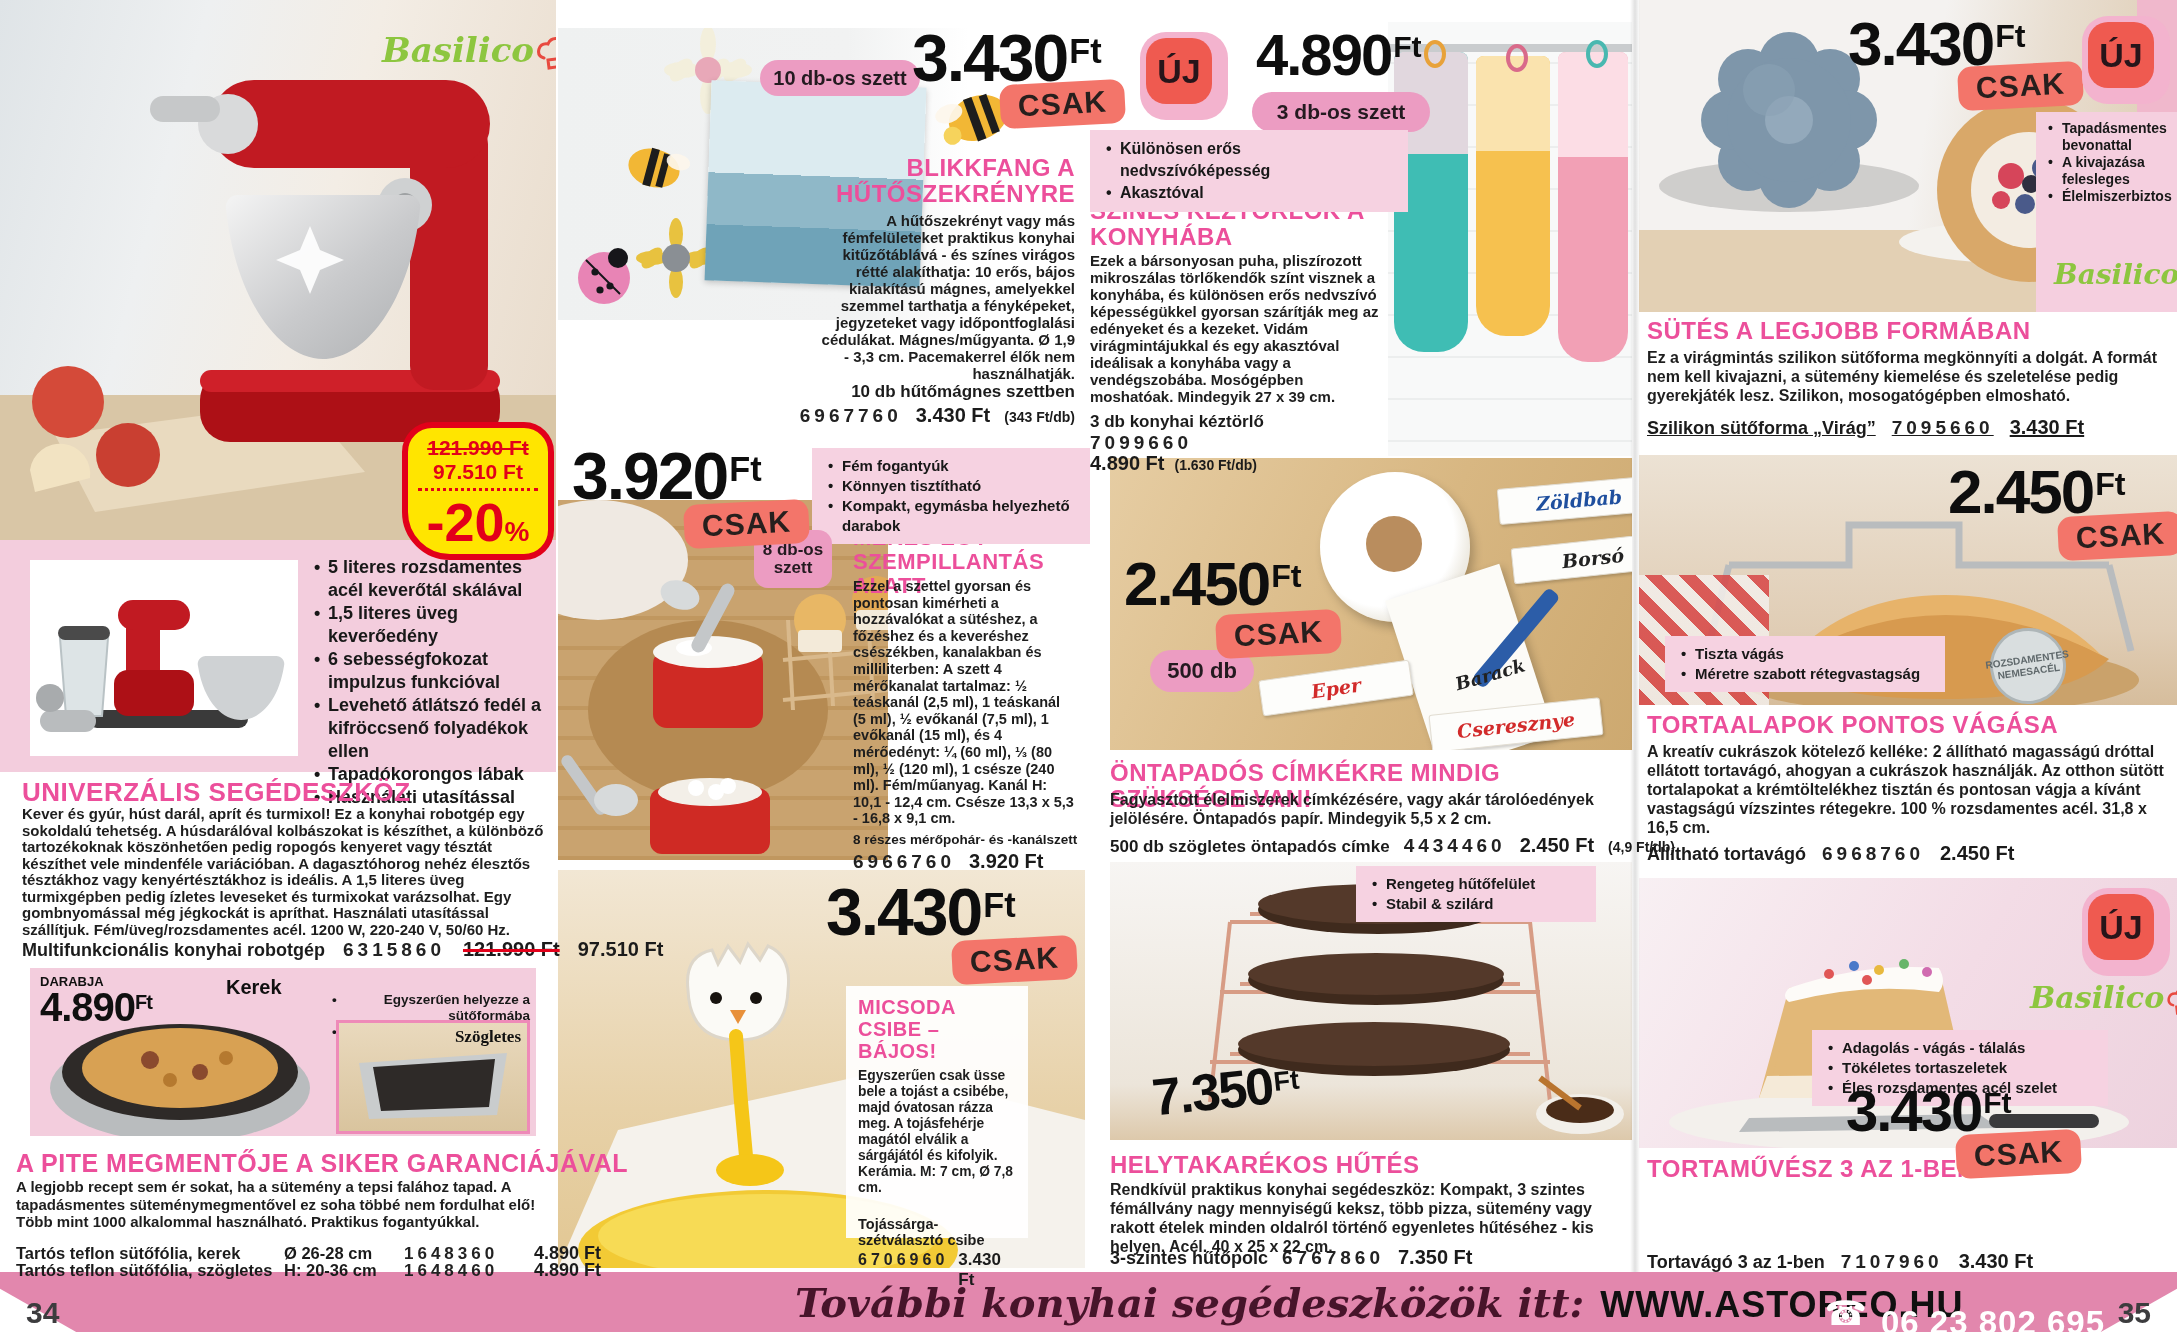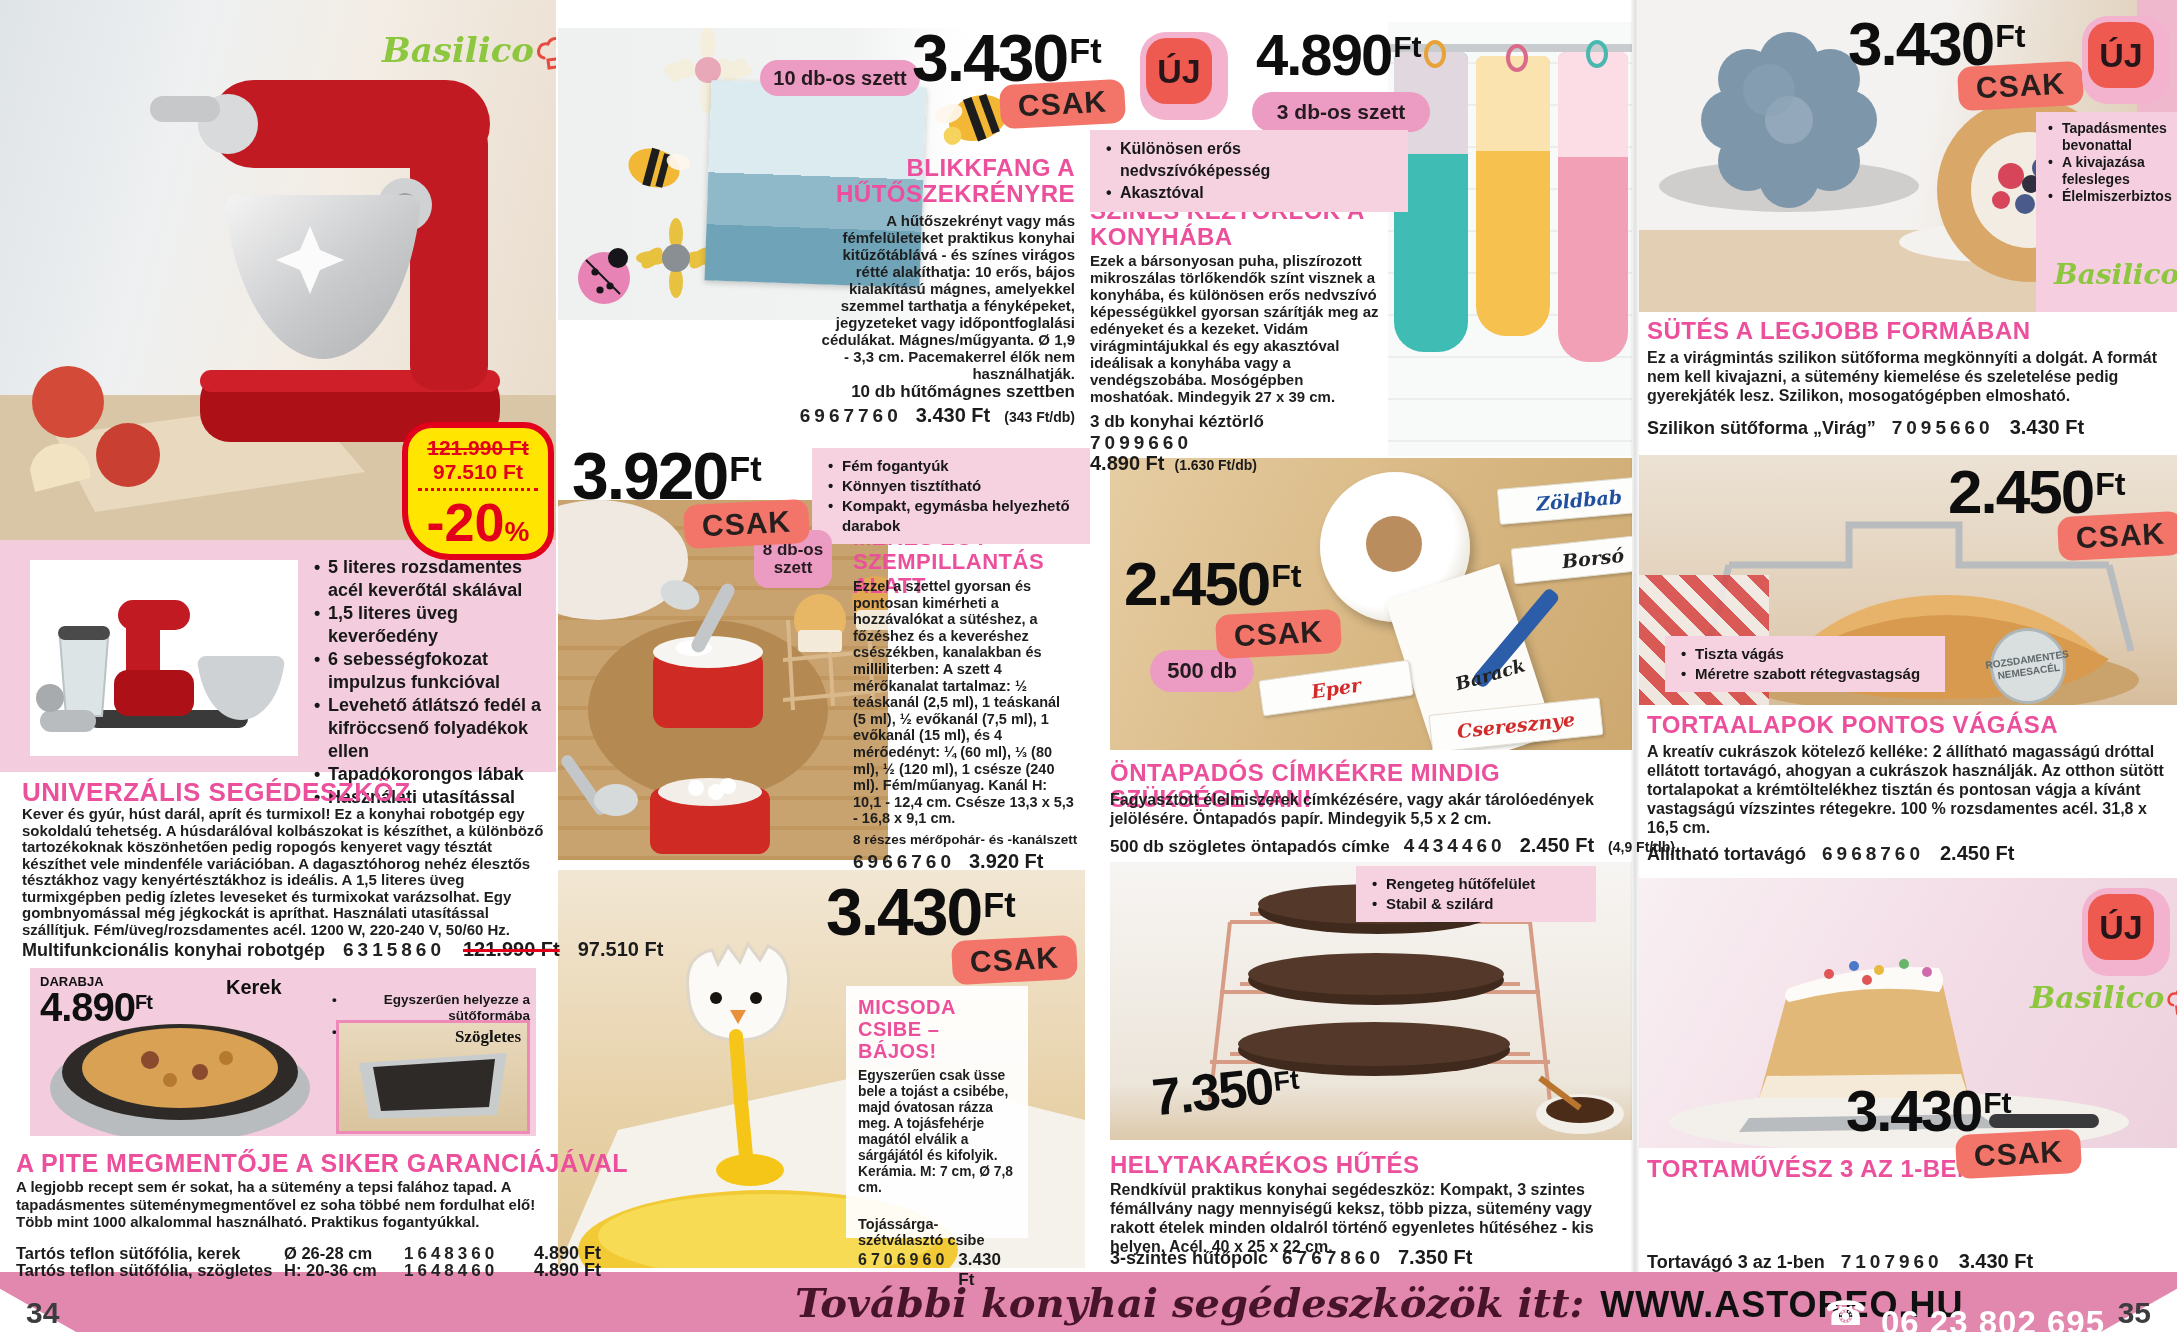--- a/index.html
+++ b/index.html
@@ -515,21 +515,21 @@
       <li>A kivajazása felesleges</li>
       <li>Élelmiszerbiztos</li>
     </ul>
     <div class="basilico" style="left:18px;top:146px;">
       <span class="word" style="font-size:28px;">Basilico</span>
 
     </div>
   </div>
   <div class="h-pink" style="left:1647px;top:318px;font-size:24px;">SÜTÉS A LEGJOBB FORMÁBAN</div>
   <div class="para" style="left:1647px;top:348px;width:524px;font-size:16px;line-height:19px;">Ez a virágmintás szilikon sütőforma megkönnyíti a dolgát. A formát nem kell kivajazni, a sütemény kiemelése és szeletelése pedig gyerekjáték lesz. Szilikon, mosogatógépben elmosható.</div>
-  <div class="prod" style="left:1647px;top:416px;gap:16px;">
+  <div class="prod" style="left:1647px;top:416px;gap:16px;text-decoration:underline;">
     <span class="pname">Szilikon sütőforma „Virág”</span>
     <span class="pcode">7095660</span>
     <span class="pprice">3.430 Ft</span>
   </div>
 
   <div class="photo" style="left:1639px;top:455px;width:538px;height:250px;background:linear-gradient(#ece2d4,#e0cdb5 70%,#d6bd9c);">
     <div style="position:absolute;left:0;top:120px;width:130px;height:130px;background:repeating-linear-gradient(45deg,#d84545 0 12px,#f3eeea 12px 24px);opacity:.85;"></div>
     <svg width="538" height="250" viewBox="0 0 538 250">
       <ellipse cx="300" cy="225" rx="200" ry="34" fill="#caa26b"></ellipse>
       <path d="M140,210 q160,-100 330,-6 q-40,40 -165,40 q-125,0 -165,-34 z" fill="#d79a4f"></path>
@@ -582,20 +582,27 @@
         <span>ÚJ</span>
       </div>
   </div>
   <div class="basilico" style="left:2030px;top:980px;">
     <span class="word" style="font-size:30px;">Basilico</span>
     <svg width="34" height="28" viewBox="0 0 40 34">
       <path d="M8 22 q-7 -2 -5 -9 q2 -6 9 -5 q3 -7 11 -5 q8 2 7 9 q7 1 5 8 q-2 6 -8 5" fill="none" stroke="#e84a3f" stroke-width="3" stroke-linecap="round"></path>
       <path d="M12 24 l16 -2 l-1 8 l-14 2 z" fill="none" stroke="#e84a3f" stroke-width="3"></path>
     </svg>
   </div>
+  <div class="pinkbox" style="left:1812px;top:1030px;width:268px;">
+    <ul class="blist" style="font-size:15px;line-height:20px;">
+      <li>Adagolás - vágás - tálalás</li>
+      <li>Tökéletes tortaszeletek</li>
+      <li>Éles rozsdamentes acél szelet</li>
+    </ul>
+  </div>
   <div class="bigprice" style="left:1846px;top:1086px;font-size:58px;">
     <span>3.430</span><span class="ft" bind="">Ft</span>
   </div>
   <div class="csak" style="left:1956px;top:1132px;">CSAK</div>
   <div class="h-pink" style="left:1647px;top:1156px;font-size:24px;">TORTAMŰVÉSZ 3 AZ 1-BEN</div>
   <div class="prod" style="left:1647px;top:1250px;gap:16px;">
     <span class="pname">Tortavágó 3 az 1-ben</span>
     <span class="pcode">7107960</span>
     <span class="pprice">3.430 Ft</span>
   </div>

